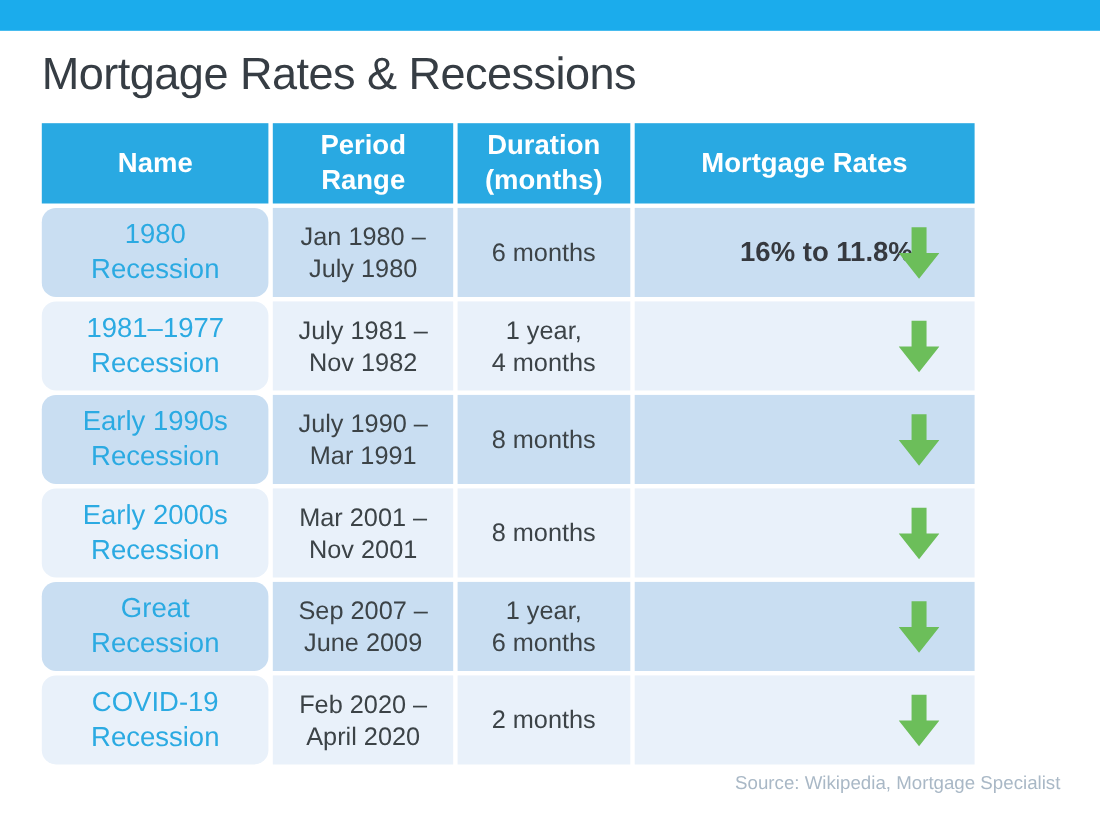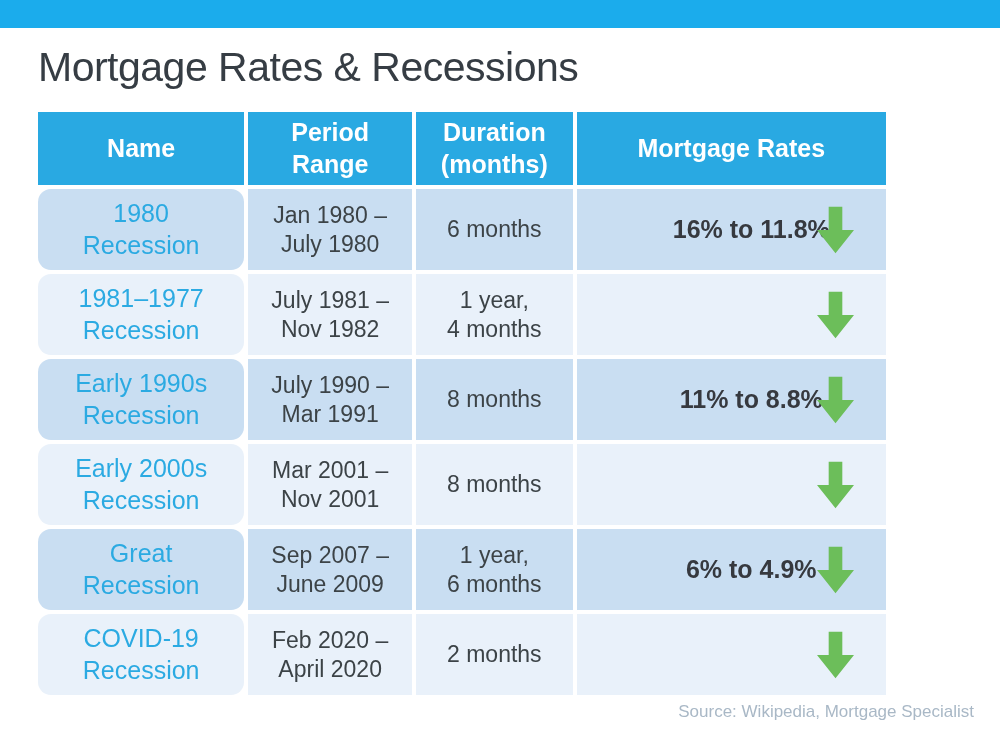--- a/index.html
+++ b/index.html
@@ -49,21 +49,21 @@
     color:var(--rate-text); font-size:25px; font-weight:700;
     position:relative;
     padding-left:40px;
   }
   .down-arrow{
     position:absolute; right:32px; top:50%;
     transform:translateY(-50%);
     width:37px; height:48px; display:block;
   }
   .source-line{
-    position:absolute; right:26px; top:702px;
+    position:absolute; right:36px; top:702px;
     font-size:17px; color:var(--source); text-align:right;
   }
 </style>
 </head>
 <body>
 
 <div class="topbar"></div>
 
 <h1 class="page-title">Mortgage Rates &amp; Recessions</h1>
 
@@ -106,21 +106,20 @@
     </div>
   </div>
 
   <div class="trow odd">
     <div class="cell name-cell">Early 1990s
 Recession</div>
     <div class="cell period-cell">July 1990 –
 Mar 1991</div>
     <div class="cell duration-cell">8 months</div>
     <div class="cell rates-cell">
-      <span>11% to 8.8%</span>
       <svg class="down-arrow" viewBox="0 0 38 48">
           <polygon points="12,0 26,0 26,24 38,24 19,48 0,24 12,24" fill="#6CBE5A"></polygon>
         </svg>
     </div>
   </div>
 
   <div class="trow even">
     <div class="cell name-cell">Early 2000s
 Recession</div>
     <div class="cell period-cell">Mar 2001 –
@@ -134,21 +133,20 @@
   </div>
 
   <div class="trow odd">
     <div class="cell name-cell">Great
 Recession</div>
     <div class="cell period-cell">Sep 2007 –
 June 2009</div>
     <div class="cell duration-cell">1 year,
 6 months</div>
     <div class="cell rates-cell">
-      <span>6% to 4.9%</span>
       <svg class="down-arrow" viewBox="0 0 38 48">
           <polygon points="12,0 26,0 26,24 38,24 19,48 0,24 12,24" fill="#6CBE5A"></polygon>
         </svg>
     </div>
   </div>
 
   <div class="trow even">
     <div class="cell name-cell">COVID-19
 Recession</div>
     <div class="cell period-cell">Feb 2020 –

